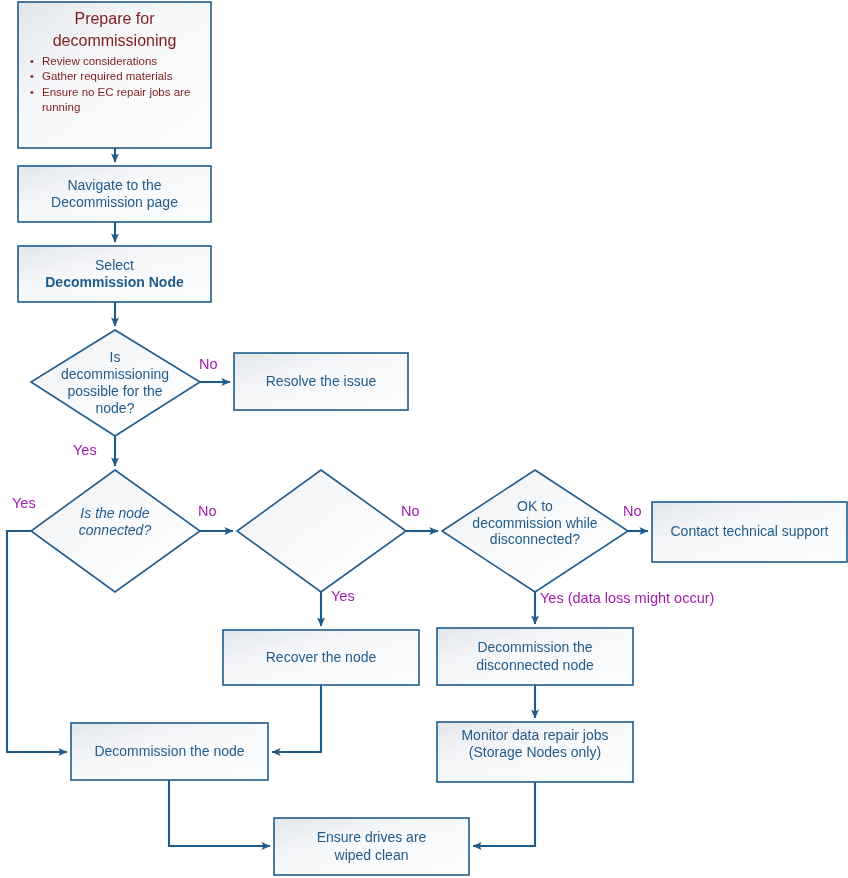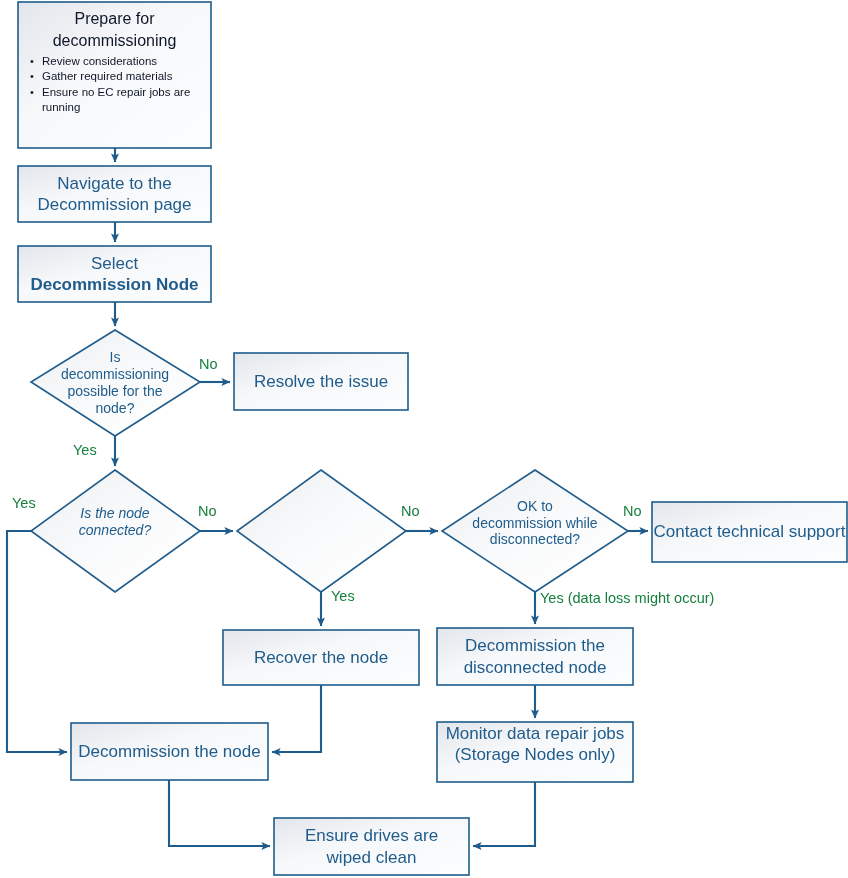--- a/index.html
+++ b/index.html
@@ -25,37 +25,37 @@
     width: 848px;
     height: 878px;
   }
   .node-label {
     position: absolute;
     display: flex;
     align-items: center;
     justify-content: center;
     text-align: center;
     color: #1F5C8B;
-    font-size: 17px;
+    font-size: 14px;
     line-height: 1.25;
     pointer-events: none;
   }
   .node-label.diamond-label {
     font-size: 14px;
     line-height: 1.2;
   }
   .edge-label {
     position: absolute;
-    color: #15803d;
+    color: #a21caf;
     font-size: 14.5px;
     white-space: nowrap;
   }
   .prep-box-label {
     position: absolute;
-    color: #0f172a;
+    color: #7f1d1d;
   }
   .prep-title {
     text-align: center;
     font-size: 16px;
     line-height: 1.35;
     margin: 0 0 3px 0;
   }
   .prep-list {
     margin: 0;
     padding: 0 4px 0 20px;

